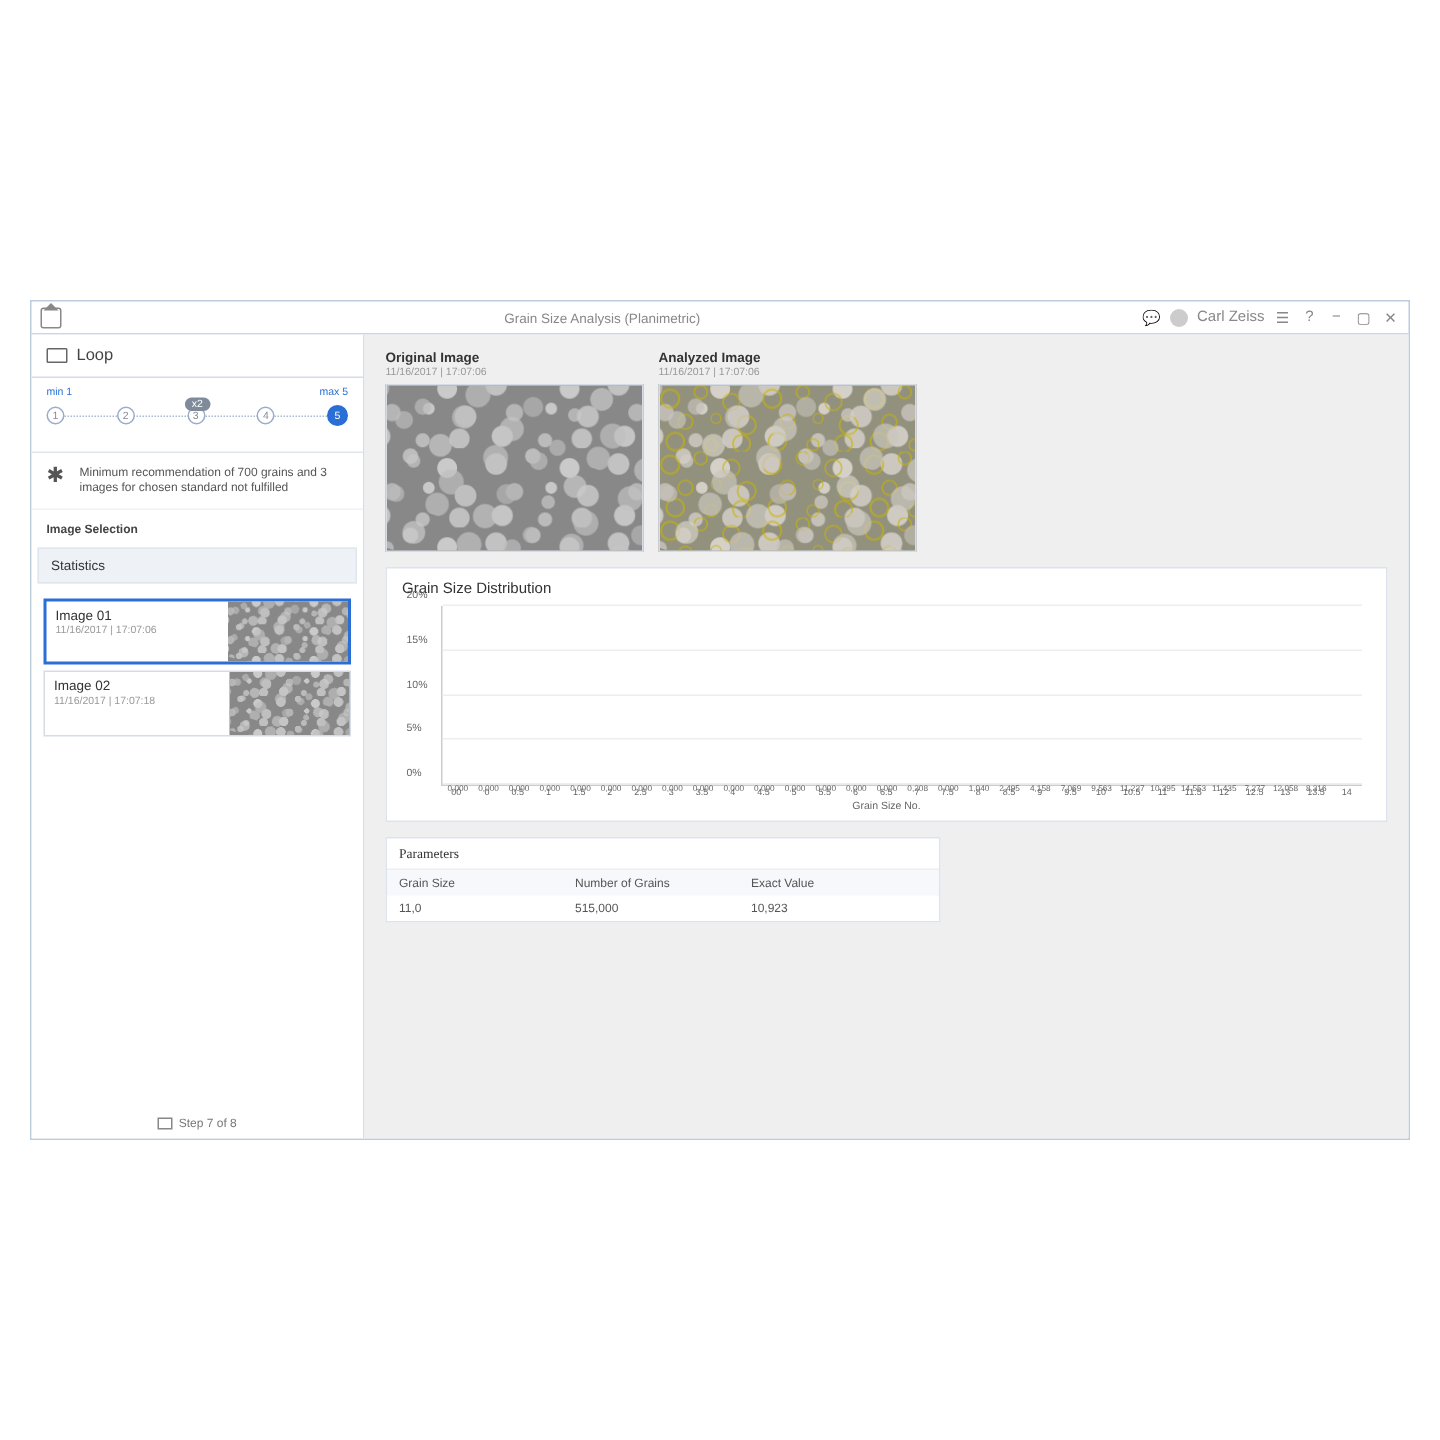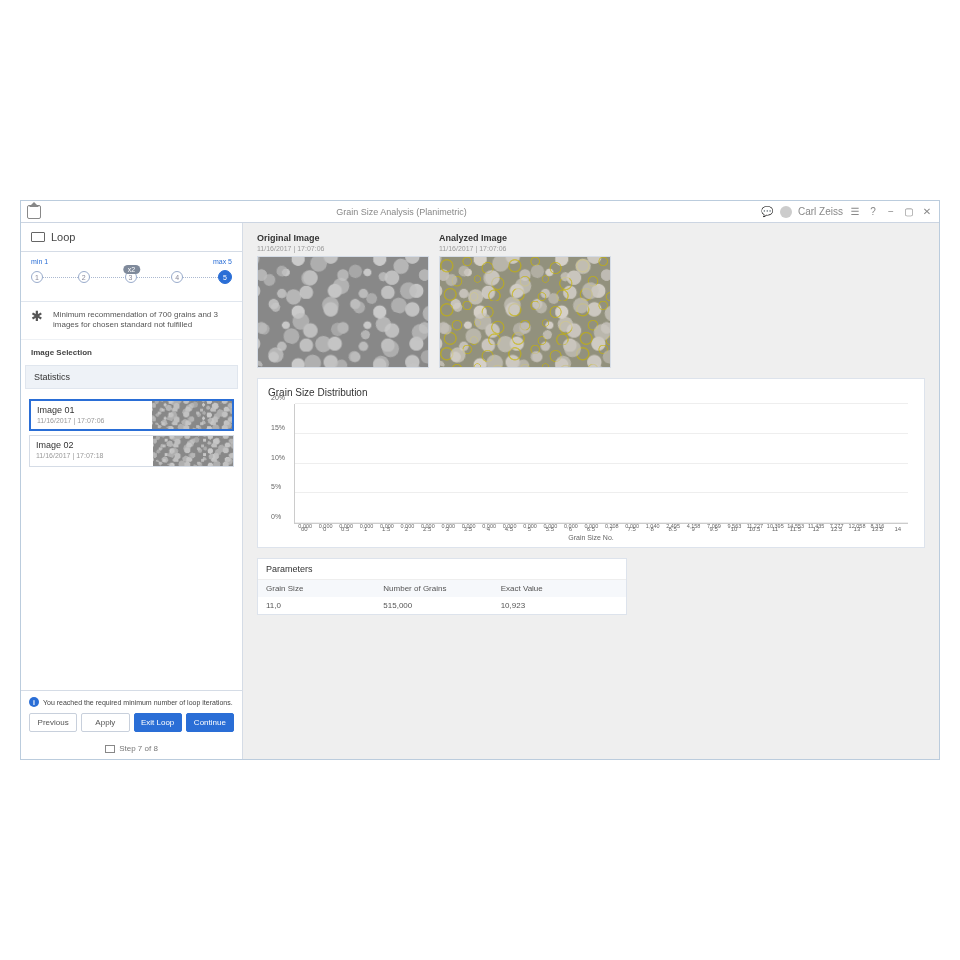--- a/index.html
+++ b/index.html
@@ -24,21 +24,21 @@
 .pnode.active { background: #2a6ed6; border-color: #2a6ed6; color: #fff; width: 14px; height: 14px; }
 .pbadge { position: absolute; left: 50%; top: -2px; transform: translateX(-50%); background: #7f8a9b; color: #fff; font-size: 7px; padding: 1px 5px; border-radius: 7px; z-index: 3; }
 .panel-title { padding: 12px 10px 8px; font-size: 11px; color: #333; border-bottom: 1px solid #eef1f5; }
 .recommendation { padding: 8px 10px; display: flex; gap: 6px; border-bottom: 1px solid #eef1f5; }
 .rec-icon { width: 16px; height: 16px; flex-shrink: 0; position: relative; }
 .rec-icon::before { content: '✱'; font-size: 14px; color: #555; position: absolute; top: -2px; }
 .recommendation span { font-size: 8px; color: #555; line-height: 1.3; }
 .section-label { padding: 8px 10px 4px; font-size: 8px; color: #444; font-weight: 600; }
 .stats-tab { margin: 4px 4px 6px; padding: 6px 8px; background: #eef2f7; border: 1px solid #e0e6ee; font-size: 9px; color: #333; }
 .img-list { flex: 1; overflow: hidden; }
-.img-item { margin: 4px 8px; border: 1px solid #d5dce6; display: flex; height: 32px; }
+.img-item { margin: 4px 8px; border: 1px solid #d5dce6; display: flex; height: 44px; }
 .img-item.selected { border: 2px solid #2a6ed6; }
 .img-item .meta { flex: 1; padding: 4px 6px; }
 .img-item .meta .name { font-size: 9px; color: #333; }
 .img-item .meta .ts { font-size: 7px; color: #999; margin-top: 2px; }
 .img-item .thumb { width: 80px; background: #888; }
 .sidebar-footer { border-top: 1px solid #d5dce6; padding: 6px 8px; }
 .info-row { display: flex; align-items: center; gap: 4px; font-size: 7px; color: #444; margin-bottom: 6px; }
 .info-row .info-icon { width: 10px; height: 10px; background: #2a6ed6; border-radius: 50%; color: #fff; font-size: 7px; display: flex; align-items: center; justify-content: center; font-weight: bold; }
 .btn-row { display: flex; gap: 4px; }
 .btn { flex: 1; font-size: 8px; padding: 4px 0; text-align: center; border: 1px solid #c8d0dc; background: #fff; color: #555; cursor: pointer; border-radius: 2px; }
@@ -58,21 +58,21 @@
 .ytick { position: absolute; left: -24px; font-size: 7px; color: #666; transform: translateY(-50%); }
 .grid { position: absolute; left: 0; right: 0; border-top: 1px solid #eee; }
 .bars { position: absolute; left: 0; right: 0; bottom: 0; top: 0; display: flex; align-items: flex-end; }
 .bar-col { flex: 1; display: flex; flex-direction: column; align-items: center; position: relative; }
 .bar { width: 78%; background: #3fba2b; background: linear-gradient(#5cd446, #3fba2b); }
 .bar-label { font-size: 5.5px; color: #666; position: absolute; transform: translateY(-100%); top: 0; white-space: nowrap; }
 .xlabels { display: flex; margin: 2px 6px 0 26px; }
 .xlabels div { flex: 1; text-align: center; font-size: 6px; color: #666; }
 .xaxis-title { text-align: center; font-size: 7px; color: #666; margin-top: 2px; }
 .params { background: #fff; border: 1px solid #dde3ec; width: 370px; }
-.params h3 { font-size: 9px; padding: 5px 8px; color: #333; font-weight: 400; border-bottom: 1px solid #eee; }
+.params h3 { font-size: 9px; padding: 5px 8px; color: #333; font-weight: 400; border-bottom: 1px solid #eee; font-family: Liberation Serif, serif; }
 .params-row { display: flex; padding: 4px 8px; font-size: 8px; color: #555; }
 .params-row > div { flex: 1; }
 .params-head { background: #f6f8fb; }
 
 
 .grain { position: relative; overflow: hidden; background: #9a9a9a; }
 .grain::before, .grain::after {
   content: ''; position: absolute; inset: -10%;
   background-image:
     radial-gradient(circle at 10% 20%, #c2c2c2 0 8%, transparent 9%),
@@ -169,32 +169,20 @@
         </div>
         <div class="img-item">
           <div class="meta">
             <div class="name">Image 02</div>
             <div class="ts">11/16/2017 | 17:07:18</div>
           </div>
           <div class="thumb grain"></div>
         </div>
       </div>
 
-      <div class="sidebar-footer">
-        <div class="info-row">
-          <div class="info-icon">i</div>
-          <span>You reached the required minimum number of loop iterations.</span>
-        </div>
-        <div class="btn-row">
-          <div class="btn">Previous</div>
-          <div class="btn">Apply</div>
-          <div class="btn primary">Exit Loop</div>
-          <div class="btn primary">Continue</div>
-        </div>
-      </div>
 
       <div class="step-indicator">
         <div class="step-icon"></div>
         <span>Step 7 of 8</span>
       </div>
     </div>
 
     <div class="main">
 
       <div class="image-row">

